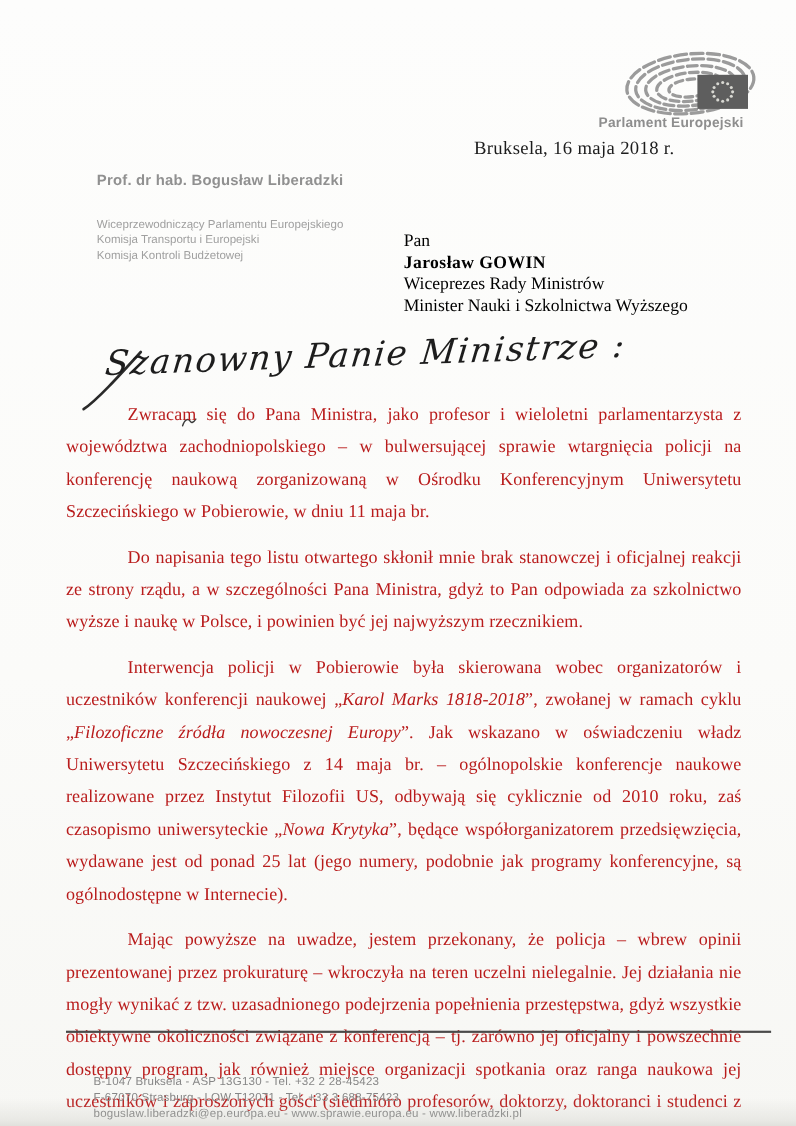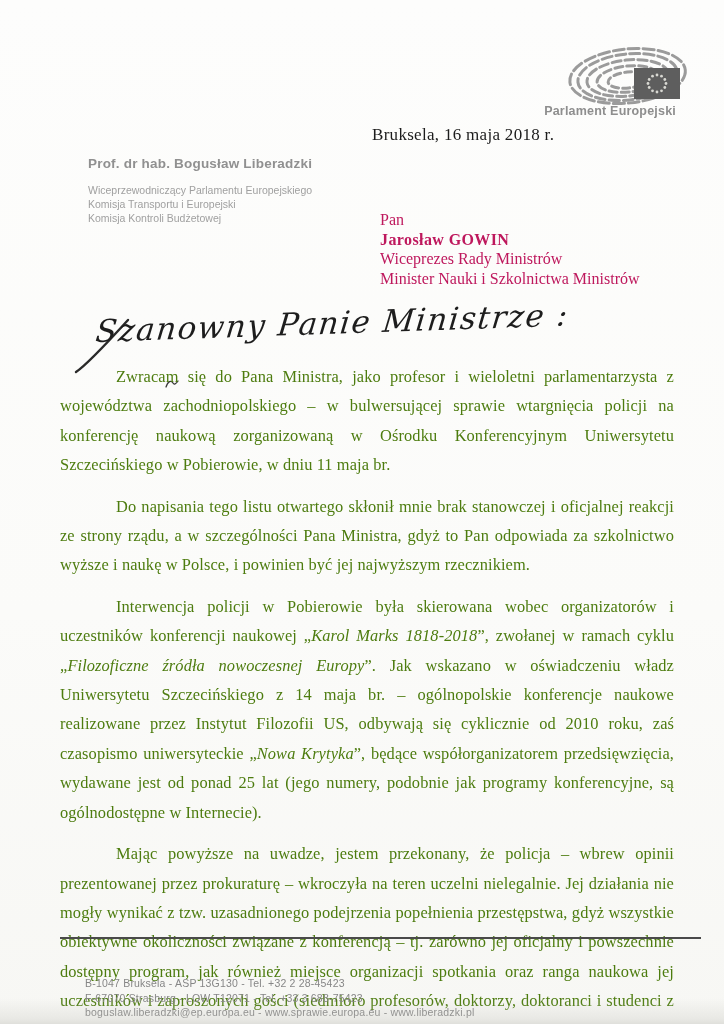--- a/index.html
+++ b/index.html
@@ -12,47 +12,47 @@
   .page{position:absolute;inset:0;}
 
   
   .logo-wrap{position:absolute;top:46px;left:566px;width:134px;height:62px;}
   .logo-caption{
     position:absolute;top:104px;right:48px;width:260px;text-align:right;
     font-family:"Liberation Sans",sans-serif;font-weight:bold;font-size:12.5px;
     color:#8e8e8e;letter-spacing:.2px;
   }
   .date-line{
-    position:absolute;top:125px;right:52px;width:300px;text-align:left;
+    position:absolute;top:125px;right:52px;width:300px;text-align:center;
     font-size:17px;color:#1c1c1c;letter-spacing:.3px;
   }
 
   .sender{position:absolute;top:156px;left:88px;font-family:"Liberation Sans",sans-serif;color:#9a9a9a;}
-  .sender-name{font-weight:bold;font-size:13.5px;color:#909090;letter-spacing:.2px;margin-bottom:12px;}
+  .sender-name{font-weight:bold;font-size:13.5px;color:#909090;letter-spacing:.2px;margin-bottom:26px;}
   .sender-title{font-size:10.5px;line-height:14px;color:#a0a0a0;}
 
-  .recipient{position:absolute;top:210px;left:380px;font-size:16px;line-height:19.5px;color:#be185d;}
+  .recipient{position:absolute;top:210px;left:367px;font-size:16px;line-height:19.5px;color:#000000;}
   .recipient .bold{font-weight:bold;letter-spacing:.4px;}
 
   
   .handwriting{
     position:absolute;top:313px;left:94px;width:430px;
     font-family:"DejaVu Serif",serif;font-style:italic;
     font-size:31px;color:#1d1d1d;letter-spacing:1.5px;
     transform:rotate(-2deg) skewX(-8deg);transform-origin:left bottom;
     white-space:nowrap;
   }
   .flourish{position:absolute;top:316px;left:74px;}
   .correction-mark{position:absolute;top:378px;left:164px;}
 
   
   .letter-body{position:absolute;top:362px;left:60px;width:614px;}
   .letter-body p{
     margin:0 0 12px 0;text-indent:56px;text-align:justify;
-    font-size:16.4px;line-height:29.4px;color:#4d7c0f;letter-spacing:.1px;
+    font-size:16.4px;line-height:29.4px;color:#b91c1c;letter-spacing:.1px;
   }
   .letter-body em{font-style:italic;}
 
   
   .footer-rule{position:absolute;top:937px;left:60px;width:641px;height:2px;background:#4a4a4a;}
   .footer{position:absolute;top:976px;left:85px;font-family:Liberation Sans, sans-serif;
     font-size:10.5px;line-height:14.5px;color:#868686;letter-spacing:.2px;}
 
   .scan-artifact{
     position:absolute;bottom:0;left:0;width:100%;height:26px;
@@ -99,21 +99,21 @@
     <div class="sender-name">Prof. dr hab. Bogusław Liberadzki</div>
     <div class="sender-title">Wiceprzewodniczący Parlamentu Europejskiego</div>
     <div class="sender-title">Komisja Transportu i Europejski</div>
     <div class="sender-title">Komisja Kontroli Budżetowej</div>
   </div>
 
   <div class="recipient">
     <div>Pan</div>
     <div class="bold">Jarosław GOWIN</div>
     <div>Wiceprezes Rady Ministrów</div>
-    <div>Minister Nauki i Szkolnictwa Ministrów</div>
+    <div>Minister Nauki i Szkolnictwa Wyższego</div>
   </div>
 
   <svg class="flourish" width="60" height="58" viewBox="0 0 60 58">
     <path d="M2,56 C14,48 34,26 54,4" stroke="#2a2a2a" stroke-width="2.4" fill="none" stroke-linecap="round"></path>
   </svg>
   <div class="handwriting">Szanowny Panie Ministrze :</div>
   <svg class="correction-mark" width="16" height="12" viewBox="0 0 16 12">
     <path d="M2,9 C4,3 7,2 9,5 C10,7 12,6 14,3" stroke="#3a3a3a" stroke-width="1.3" fill="none" stroke-linecap="round"></path>
   </svg>
 

